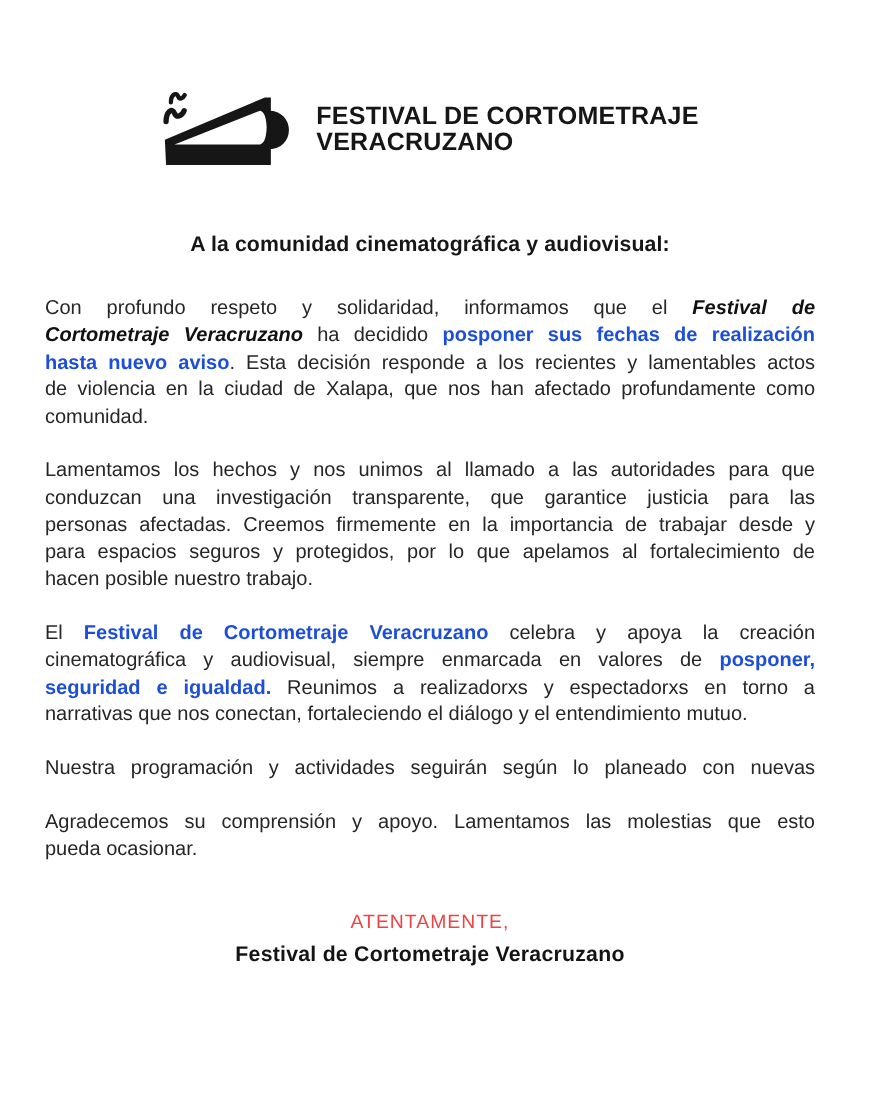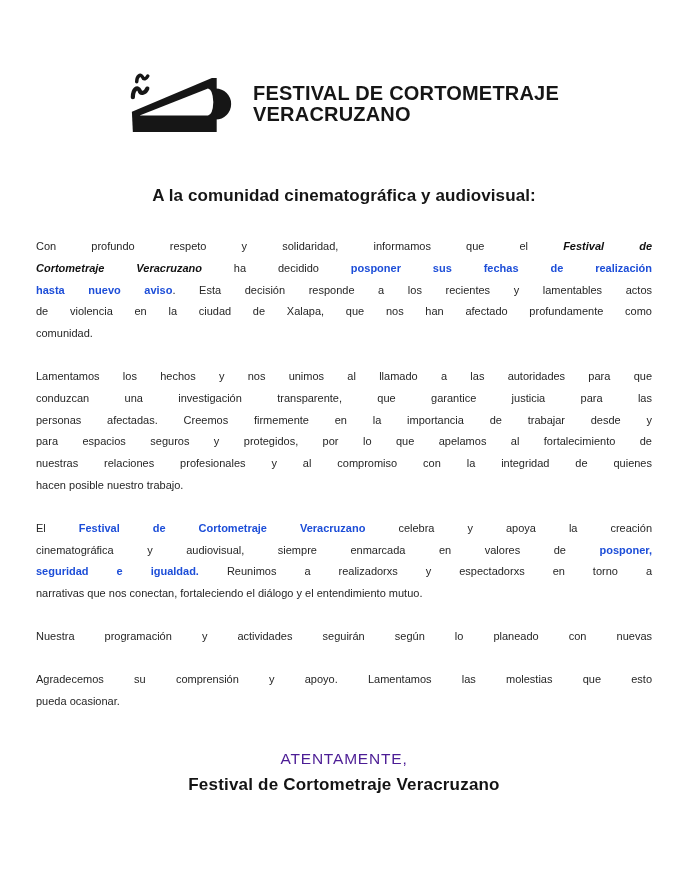--- a/index.html
+++ b/index.html
@@ -35,35 +35,35 @@
     margin: 50px 0 30px 0;
     text-align: center;
     font-size: 17px;
     font-weight: 700;
     letter-spacing: 0.1px;
     color: #161616;
   }
   .letter { }
   .para {
     margin: 0 0 21px 0;
-    font-size: 11px;
+    font-size: 16px;
     line-height: 21.8px;
     color: #262626;
     text-justify: inter-word;
   }
   .line { text-align: justify; text-align-last: justify; }
   .line.last { text-align-last: left; }
   .seg-regular { }
   .seg-b { font-weight: 700; color: #1d4ed8; }
   .seg-bi { font-weight: 700; font-style: italic; color: #111111; }
   .signature { margin-top: 38px; text-align: center; }
   .closing {
     font-size: 15.5px;
     letter-spacing: 0.8px;
-    color: #4c1d95;
+    color: #ef4444;
     margin-bottom: 7px;
   }
   .sig-name {
     font-size: 17px;
     font-weight: 700;
     letter-spacing: 0.2px;
     color: #141414;
   }
 </style>
 </head>
@@ -99,21 +99,20 @@
         <div class="line"><span class="seg-bi">Cortometraje Veracruzano</span><span class="seg-regular"> ha decidido </span><span class="seg-b">posponer sus fechas de realización</span></div>
         <div class="line"><span class="seg-b">hasta nuevo aviso</span><span class="seg-regular">. Esta decisión responde a los recientes y lamentables actos</span></div>
         <div class="line"><span class="seg-regular">de violencia en la ciudad de Xalapa, que nos han afectado profundamente como</span></div>
         <div class="line last"><span class="seg-regular">comunidad.</span></div>
       </div>
     <div class="para">
         <div class="line"><span class="seg-regular">Lamentamos los hechos y nos unimos al llamado a las autoridades para que</span></div>
         <div class="line"><span class="seg-regular">conduzcan una investigación transparente, que garantice justicia para las</span></div>
         <div class="line"><span class="seg-regular">personas afectadas. Creemos firmemente en la importancia de trabajar desde y</span></div>
         <div class="line"><span class="seg-regular">para espacios seguros y protegidos, por lo que apelamos al fortalecimiento de</span></div>
-        <div class="line"><span class="seg-regular">nuestras relaciones profesionales y al compromiso con la integridad de quienes</span></div>
         <div class="line last"><span class="seg-regular">hacen posible nuestro trabajo.</span></div>
       </div>
     <div class="para">
         <div class="line"><span class="seg-regular">El </span><span class="seg-b">Festival de Cortometraje Veracruzano</span><span class="seg-regular"> celebra y apoya la creación</span></div>
         <div class="line"><span class="seg-regular">cinematográfica y audiovisual, siempre enmarcada en valores de </span><span class="seg-b">posponer,</span></div>
         <div class="line"><span class="seg-b">seguridad e igualdad.</span><span class="seg-regular"> Reunimos a realizadorxs y espectadorxs en torno a</span></div>
         <div class="line last"><span class="seg-regular">narrativas que nos conectan, fortaleciendo el diálogo y el entendimiento mutuo.</span></div>
       </div>
     <div class="para">
         <div class="line"><span class="seg-regular">Nuestra programación y actividades seguirán según lo planeado con nuevas</span></div>

